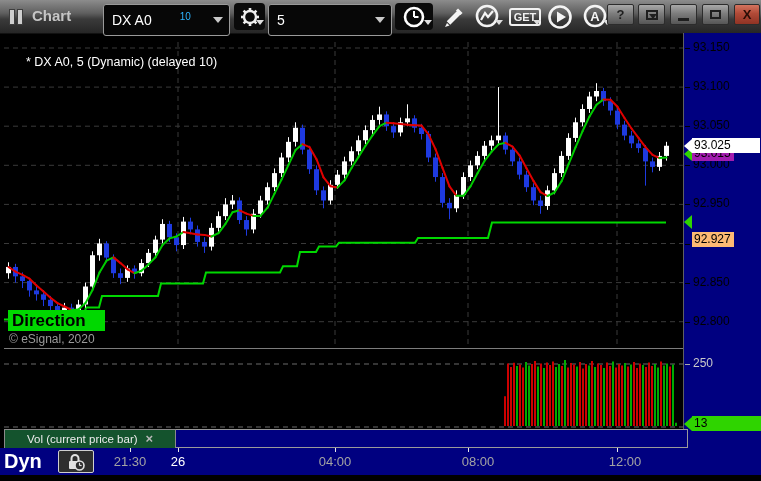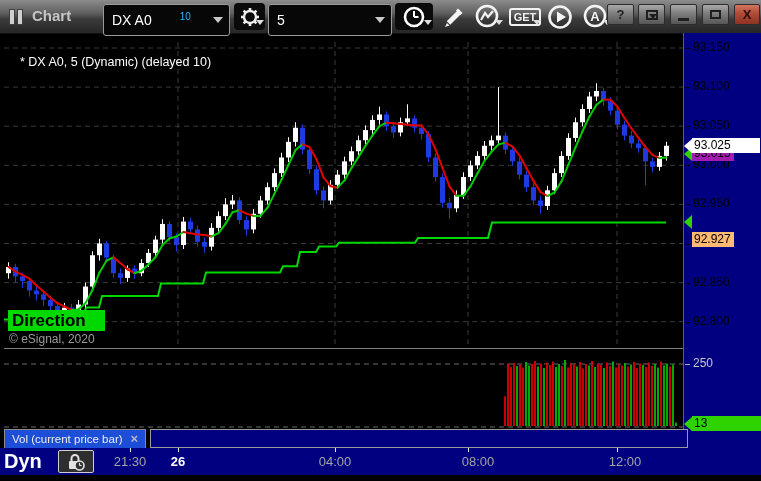--- a/index.html
+++ b/index.html
@@ -26,48 +26,48 @@
   
   .wbtn{position:absolute;top:4px;width:27px;height:21px;box-sizing:border-box;
         background:linear-gradient(#a9a9a9,#7d7d7d 45%,#565656);border:1px solid #2c2c2c;border-radius:2px;
         display:flex;align-items:center;justify-content:center;color:#1e1e1e;font-weight:bold;font-size:13px;}
   .wbtn.close{background:linear-gradient(#d4745f,#b14a37 45%,#8f3324);color:#2a0d06;}
   .glyph-min{width:11px;height:3px;background:#1e1e1e;margin-top:9px;}
   .glyph-max{width:11px;height:9px;border:2px solid #1e1e1e;box-sizing:border-box;}
   .glyph-rest{position:relative;width:12px;height:10px;border:2px solid #1e1e1e;box-sizing:border-box;}
   .glyph-rest:after{content:"";position:absolute;right:-1px;bottom:-5px;border:4px solid transparent;border-top:5px solid #1e1e1e;}
   
-  .legend{position:absolute;left:20px;top:55px;font-size:12.5px;color:#fff;z-index:5;}
+  .legend{position:absolute;left:26px;top:55px;font-size:12.5px;color:#fff;z-index:5;}
   .direction-badge{position:absolute;left:8px;top:310px;width:97px;height:21px;background:#00d800;
                    color:#000;font-size:17px;font-weight:bold;line-height:21px;padding-left:4px;box-sizing:border-box;z-index:6;}
   .copyright{position:absolute;left:9px;top:332px;font-size:12px;color:#9a9a9a;z-index:5;}
   .sep-line{position:absolute;left:4px;top:348px;width:679px;height:1px;background:#7d7d7d;}
   
   .price-axis{position:absolute;left:683px;top:33px;width:78px;height:415px;background:#000080;border-left:1px solid #606060;box-sizing:border-box;}
   .plabel{position:absolute;left:9px;font-size:12px;color:#000;}
   .plabel.light{color:#c9c9c9;}
   .ptick{position:absolute;left:1px;width:5px;height:1px;background:#000;}
   .ptick.light{background:#aaa;}
   .badge{position:absolute;left:0;height:15px;display:flex;align-items:center;}
   .badge .tip{width:0;height:0;border:7px solid transparent;border-left:none;}
   .badge .bd{height:15px;line-height:15px;font-size:12px;color:#000;padding:0 3px 0 2px;white-space:nowrap;}
   
-  .vol-tab{position:absolute;left:4px;top:429px;height:19px;background:#1d4ed8;border:1px solid #8a8a8a;border-bottom:none;
-           box-sizing:border-box;display:flex;align-items:center;padding:0 7px;z-index:4;}
+  .vol-tab{position:absolute;left:4px;top:429px;height:19px;background:#14532d;border:1px solid #8a8a8a;border-bottom:none;
+           box-sizing:border-box;display:flex;align-items:center;padding:0 22px;z-index:4;}
   .vol-tab .lbl{font-size:11.5px;color:#ececec;}
   .vol-tab .x{font-size:13px;font-weight:bold;color:#b9b9b9;margin-left:8px;margin-top:-2px;}
   .scroll-rect{position:absolute;left:150px;top:429px;width:538px;height:19px;background:#000080;
                border:1px solid #9a9a9a;box-sizing:border-box;}
   
   .time-bar{position:absolute;left:0;top:448px;width:761px;height:27px;background:#000080;}
   .dyn{position:absolute;left:4px;top:2px;font-size:20px;font-weight:bold;color:#fff;}
   .lock-btn{position:absolute;left:58px;top:2px;width:36px;height:23px;box-sizing:border-box;background:#2e2e2e;
             border:1px solid #cfcfcf;border-radius:2px;display:flex;align-items:center;justify-content:center;}
   .tlabel{position:absolute;top:6px;font-size:13px;color:#a3a3a3;transform:translateX(-50%);}
-  .tlabel.bold{font-weight:bold;color:#fff;text-align:center;}
+  .tlabel.bold{font-weight:normal;color:#fff;text-align:center;}
   .ttick{position:absolute;top:0;width:1px;height:4px;background:#e8e8e8;}
   .bottom-strip{position:absolute;left:0;top:475px;width:761px;height:6px;background:#000;}
   svg text{font-family:"Liberation Sans",sans-serif;}
 </style>
 </head>
 <body>
 
 <div class="window">
 
   <div class="titlebar">

